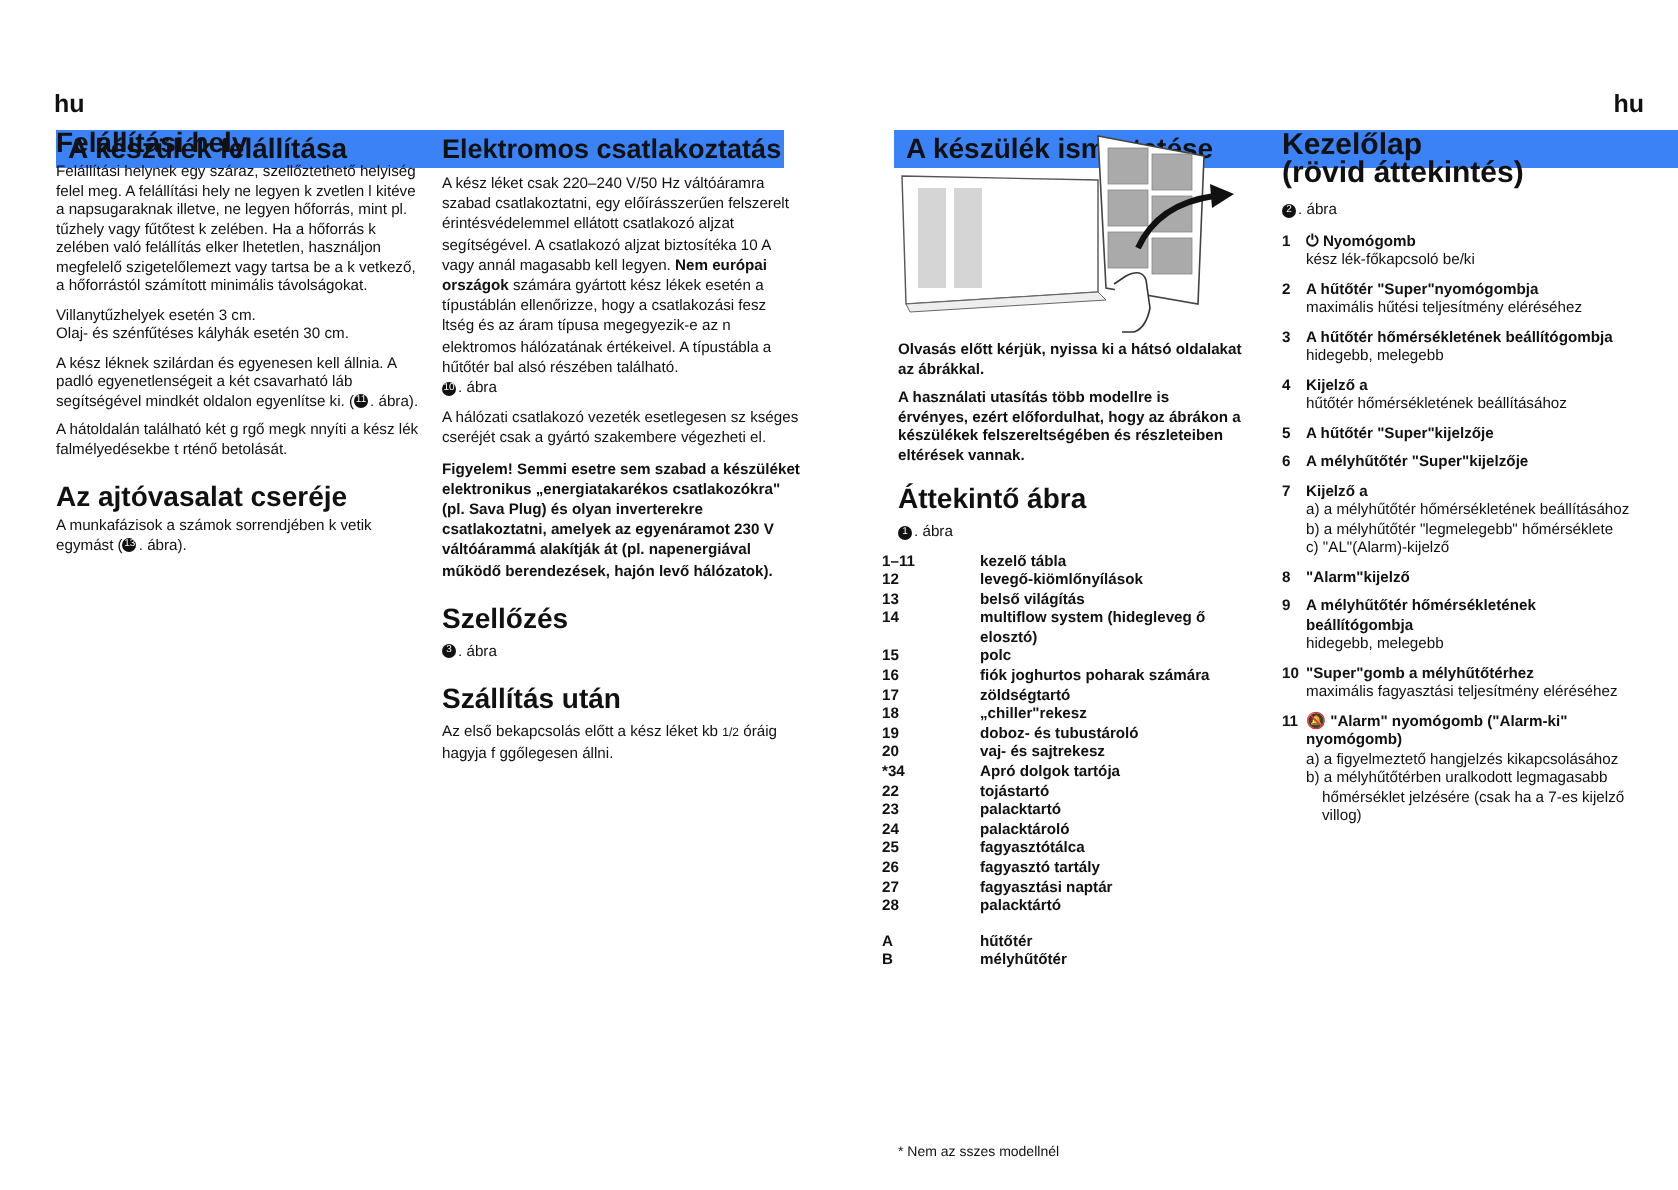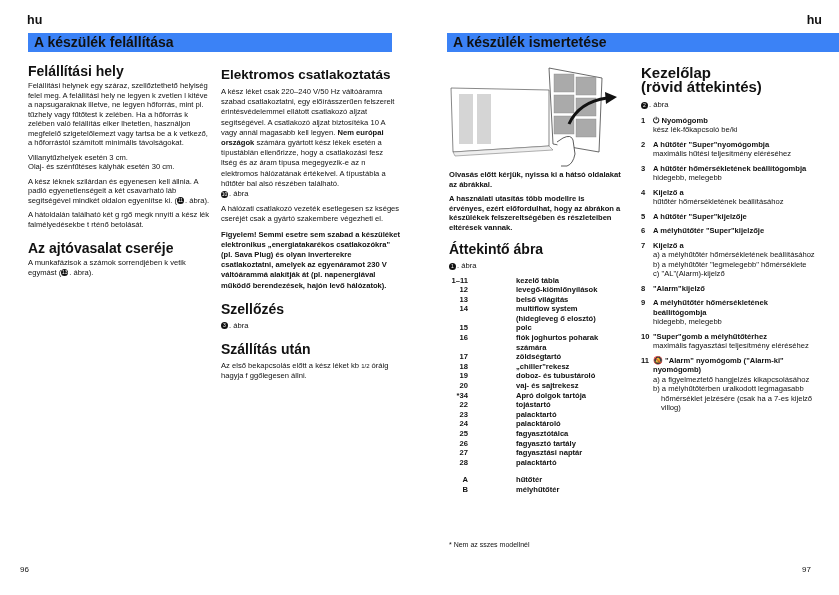--- a/index.html
+++ b/index.html
@@ -1,31 +1,31 @@
 <!DOCTYPE html>
 <html><head>
 <meta charset="utf-8">
 <style>
   html, body { margin:0; padding:0; background:#ffffff; }
   body { width:839px; height:595px; position:relative; overflow:hidden;
          font-family:"Liberation Sans", sans-serif; color:#111; }
-  .abs { position:absolute; }
+  .abs { position:absolute;margin-top:32px; }
   .lang { font-weight:bold; font-size:12.5px; top:13px; }
   .bar { background:#3b82f6; height:19px; top:33px; font-weight:bold; font-size:14px;
          line-height:19px; padding-left:6px; box-sizing:border-box; }
   .col { position:absolute; top:64px; font-size:7.6px; line-height:9.5px; }
   h2 { font-size:14px; font-weight:bold; margin:0 0 2px 0; line-height:15px; }
   h2.big { font-size:13.5px; }
   p { margin:0 0 5px 0; }
   .b { font-weight:bold; }
   .fig { display:inline-block; width:7px; height:7px; border-radius:50%; background:#111;
          color:#fff; font-size:5px; line-height:7px; text-align:center; vertical-align:middle; margin-right:1px; }
   .list-row { display:flex; font-weight:bold; line-height:9.6px; }
-  .list-row .n { width:27px; text-align:right; padding-right:22px; flex:none; }
-  .list-row .t { flex:1;margin-left:26px; }
+  .list-row .n { width:27px; text-align:left; padding-right:22px; flex:none; }
+  .list-row .t { flex:1; }
   .kz-item { margin-bottom:5px; }
   .kz-head { font-weight:bold; display:flex; }
   .kz-head .n { width:12px; flex:none; }
   .kz-sub { padding-left:12px; }
   .kz-sub .ab { padding-left:8px; text-indent:-8px; }
   .pgno { font-size:8px; top:565px; }
   .foot { font-size:7px; top:541px; left:449px; }
   svg { display:block; }
 </style>
 </head>

